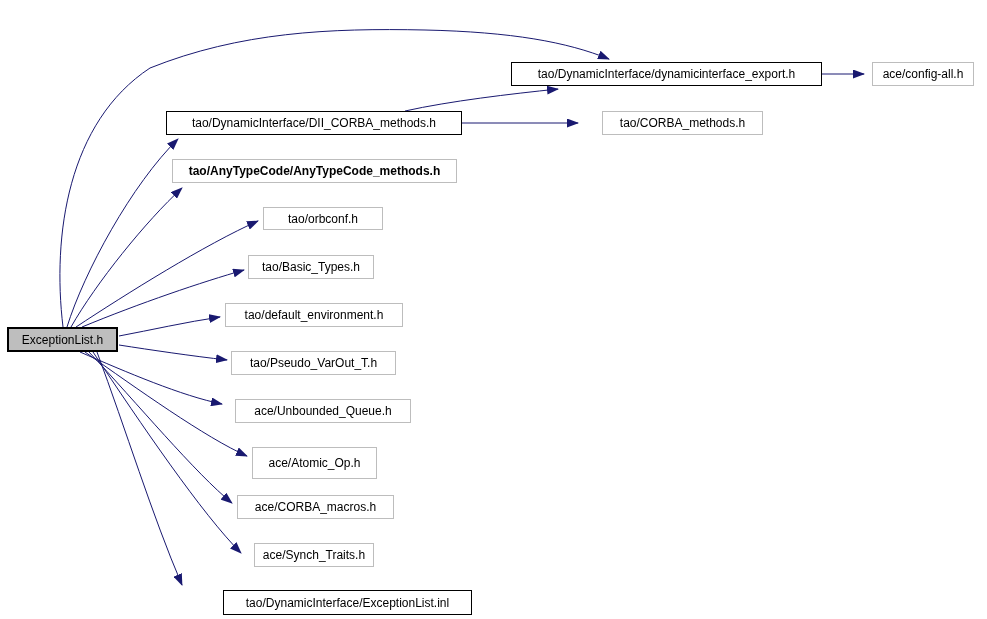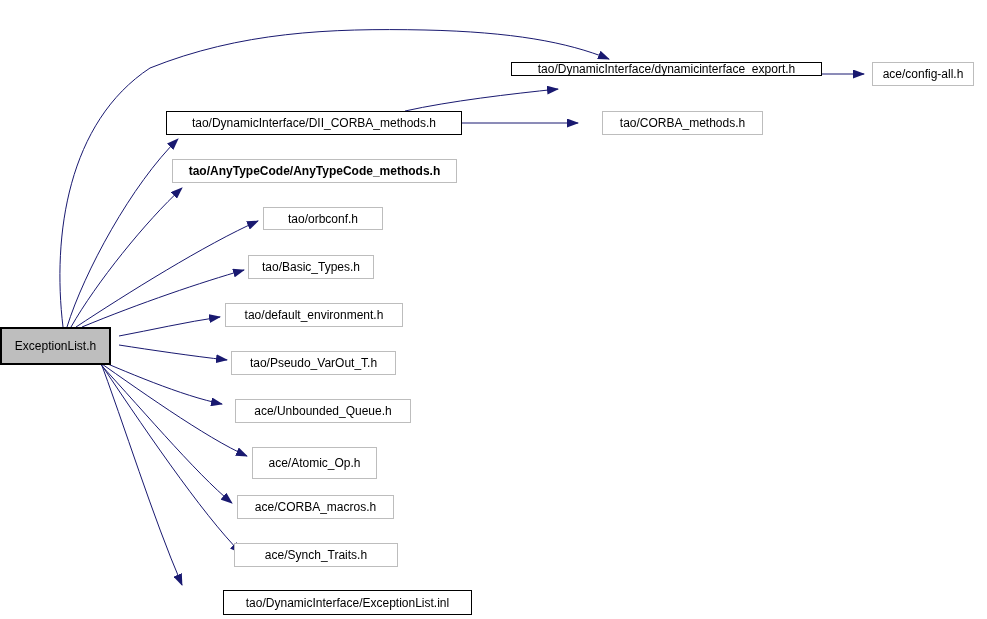--- a/index.html
+++ b/index.html
@@ -74,29 +74,29 @@
       <path d="M80,352 C126,372 182,396 222,404" class="edge" marker-end="url(#arrow)"></path>
       <path d="M85,352 C136,388 206,438 247,456" class="edge" marker-end="url(#arrow)"></path>
       <path d="M89,352 C136,402 196,474 232,503" class="edge" marker-end="url(#arrow)"></path>
       <path d="M93,352 C141,424 202,514 241,553" class="edge" marker-end="url(#arrow)"></path>
       <path d="M97,352 C126,430 152,515 182,585" class="edge" marker-end="url(#arrow)"></path>
       <path d="M405,111 C450,101 510,94 558,89" class="edge" marker-end="url(#arrow)"></path>
       <path d="M462,123 L578,123" class="edge" marker-end="url(#arrow)"></path>
       <path d="M822,74 L864,74" class="edge" marker-end="url(#arrow)"></path>
     </svg>
   <div id="node-layer">
-      <div class="node root" style="left: 0; top: 327px; width: 111px; height: 38px; text-align: center;">ExceptionList.h</div>
+      <div class="node root" style="left: 7px; top: 327px; width: 111px; height: 25px; text-align: center;">ExceptionList.h</div>
       <div class="node linked" style="left: 166px; top: 111px; width: 296px; height: 24px;">tao/DynamicInterface/DII_CORBA_methods.h</div>
       <div class="node plain" style="left: 172px; top: 159px; width: 285px; height: 24px; font-weight: bold;">tao/AnyTypeCode/AnyTypeCode_methods.h</div>
       <div class="node plain" style="left: 263px; top: 207px; width: 120px; height: 23px;">tao/orbconf.h</div>
       <div class="node plain" style="left: 248px; top: 255px; width: 126px; height: 24px;">tao/Basic_Types.h</div>
       <div class="node plain" style="left: 225px; top: 303px; width: 178px; height: 24px;">tao/default_environment.h</div>
       <div class="node plain" style="left: 231px; top: 351px; width: 165px; height: 24px;">tao/Pseudo_VarOut_T.h</div>
       <div class="node plain" style="left: 227px; top: 399px; width: 176px; height: 24px; margin-left: 8px;">ace/Unbounded_Queue.h</div>
       <div class="node plain" style="left: 252px; top: 447px; width: 125px; height: 32px;">ace/Atomic_Op.h</div>
       <div class="node plain" style="left: 237px; top: 495px; width: 157px; height: 24px;">ace/CORBA_macros.h</div>
-      <div class="node plain" style="left: 234px; top: 543px; width: 164px; height: 24px;">ace/Synch_Traits.h</div>
+      <div class="node plain" style="left: 254px; top: 543px; width: 120px; height: 24px;">ace/Synch_Traits.h</div>
       <div class="node linked" style="left: 190px; top: 590px; width: 249px; height: 25px; margin-left: 33px;">tao/DynamicInterface/ExceptionList.inl</div>
-      <div class="node linked" style="left: 511px; top: 62px; width: 311px; height: 14px;">tao/DynamicInterface/dynamicinterface_export.h</div>
+      <div class="node linked" style="left: 511px; top: 62px; width: 311px; height: 24px;">tao/DynamicInterface/dynamicinterface_export.h</div>
       <div class="node plain" style="left: 586px; top: 111px; width: 161px; height: 24px; margin-left: 16px;">tao/CORBA_methods.h</div>
       <div class="node plain" style="left: 872px; top: 62px; width: 102px; height: 24px;">ace/config-all.h</div>
     </div>
 </div>
 
 </body></html>

